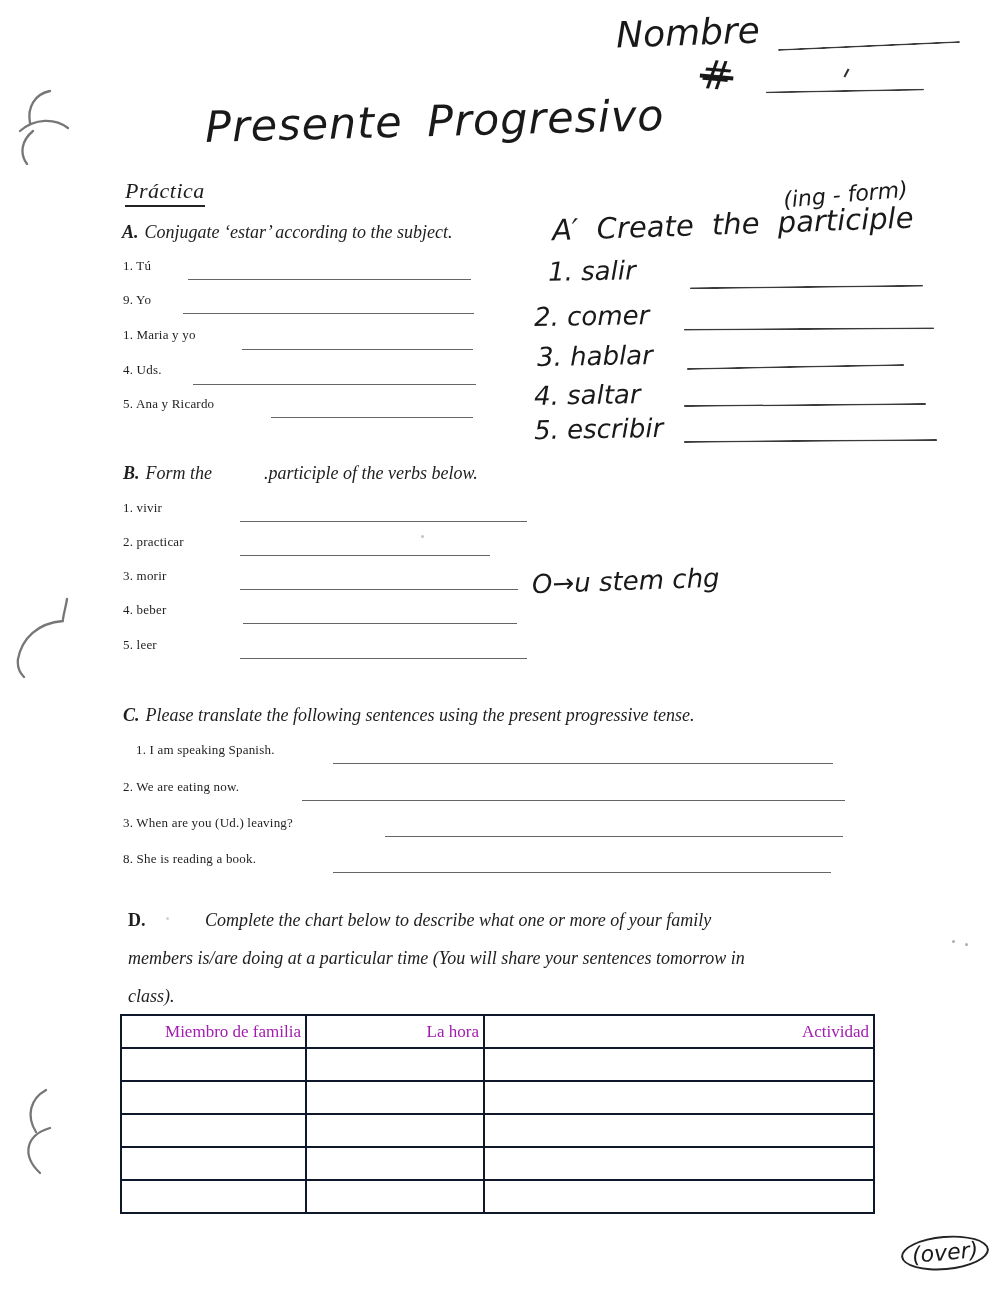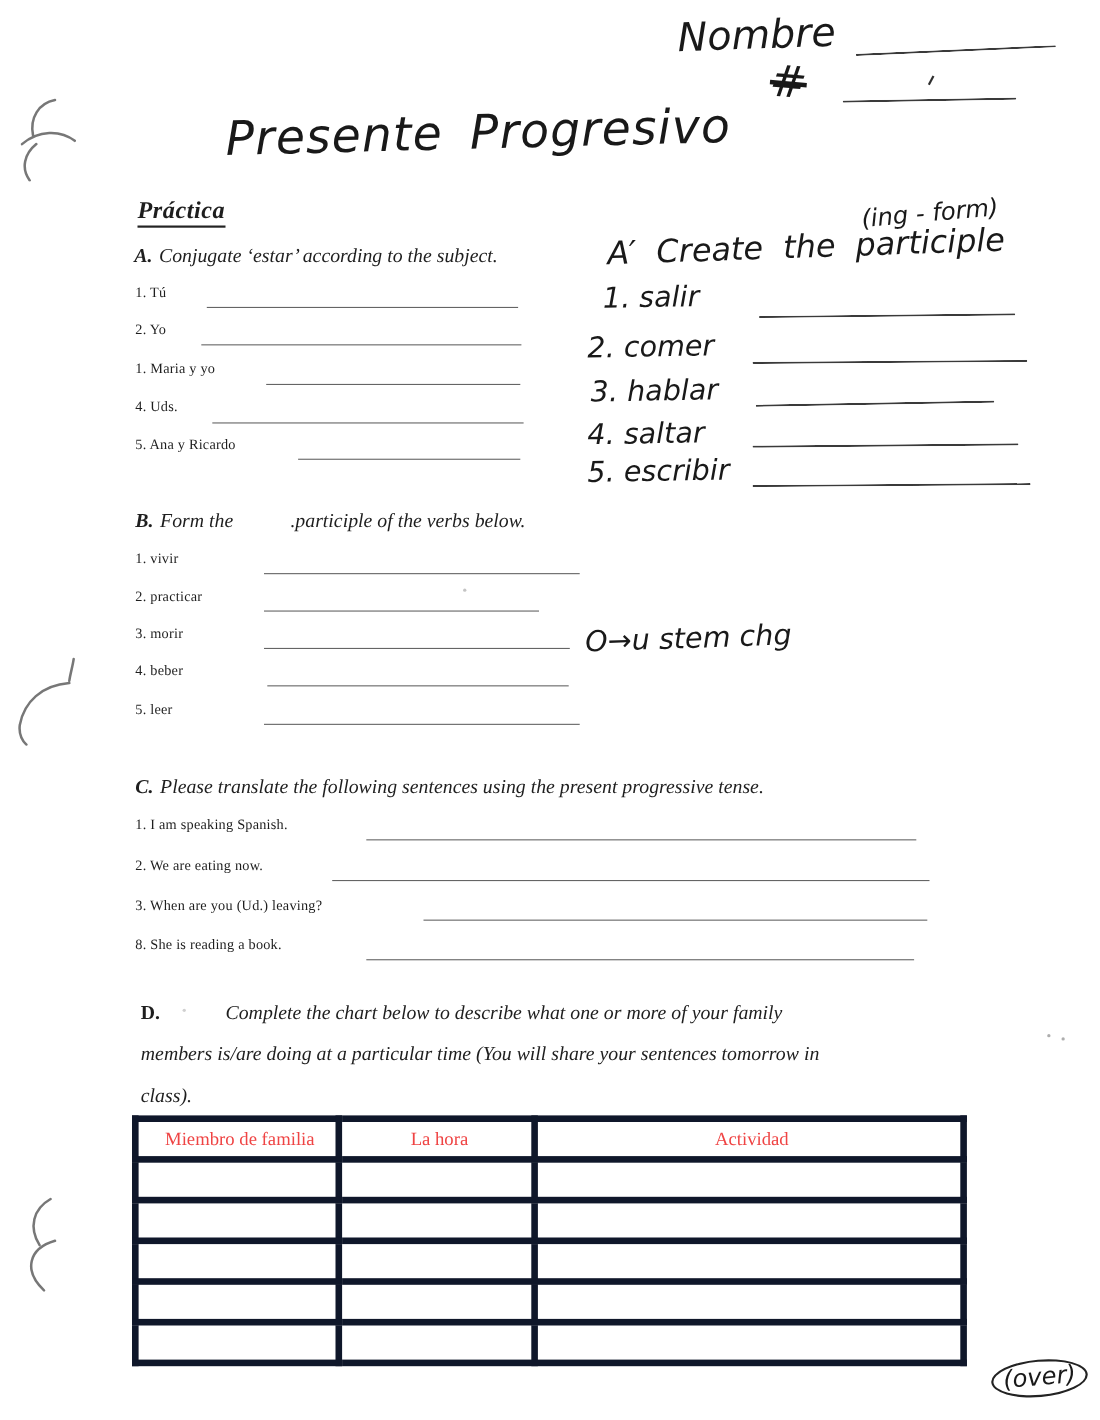--- a/index.html
+++ b/index.html
@@ -12,27 +12,27 @@
   .print{font-size:13px;letter-spacing:.2px;}
   .instr{font-style:italic;font-size:18px;}
   .secprefix{font-weight:bold;font-style:italic;font-size:18px;}
   .heading-row{display:flex;align-items:baseline;gap:6px;white-space:nowrap;}
   .gap40{display:inline-block;width:40px;}
   .bl{position:absolute;height:0;border-bottom:1.5px solid #4a4a4a;opacity:.85;}
   .hw{font-family:"DejaVu Sans",sans-serif;font-style:italic;color:#191919;white-space:nowrap;}
   .hwline{position:absolute;height:0;border-bottom:2px solid #3a3a3a;border-radius:2px;}
   .titleword{letter-spacing:1px;word-spacing:10px;}
   .practica{
-    font-size:22px;font-weight:bold;font-style:italic;
+    font-size:22px;font-weight:normal;font-style:italic;
     border-bottom:2.5px solid #232323;padding-bottom:1px;letter-spacing:.5px;
   }
   .dtable{position:absolute;left:120px;top:1014px;width:753px;border-collapse:collapse;table-layout:fixed;border:2.5px solid #2b2b2b;}
   .dtable th,.dtable td{
-    border:6px solid #0f172a;font-weight:normal;text-align:center;
-    padding:2px 4px 2px 9px;font-size:17px;height:27px;vertical-align:middle;color:#ef4444;
+    border:2px solid #0f172a;font-weight:normal;text-align:right;
+    padding:2px 4px 2px 9px;font-size:17px;height:27px;vertical-align:middle;color:#a21caf;
   }
   .over{
     border:2px solid #232323;border-radius:50%;padding:2px 9px 3px 9px;
     font-size:22px;transform:rotate(-5deg);display:inline-block;
   }
   .speck{position:absolute;width:3px;height:3px;background:#8a8a8a;border-radius:50%;opacity:.7;}
   .tick{position:absolute;width:9px;height:0;border-top:2px solid #2f2f2f;transform:rotate(-62deg);}
   svg.artifact{position:absolute;}
 </style>
 </head>
@@ -71,21 +71,21 @@
   <div class="abs practica" style="left:125px;top:178px">Práctica</div>
 
   <div class="abs heading-row" style="left:122px;top:222px">
     <span class="secprefix">A.</span>
     <span class="instr">Conjugate ‘estar’ according to the subject.</span>
   </div>
 
   <span class="abs print" style="left:123px;top:258px">1. Tú</span>
   <div class="bl" style="left:188px;top:279px;width:283px"></div>
 
-  <span class="abs print" style="left:123px;top:292px">2. Yo</span>
+  <span class="abs print" style="left:123px;top:292px">9. Yo</span>
   <div class="bl" style="left:183px;top:313px;width:291px"></div>
 
   <span class="abs print" style="left:123px;top:327px">1. Maria y yo</span>
   <div class="bl" style="left:242px;top:349px;width:231px"></div>
 
   <span class="abs print" style="left:123px;top:362px">4. Uds.</span>
   <div class="bl" style="left:193px;top:384px;width:283px"></div>
 
   <span class="abs print" style="left:123px;top:396px">5. Ana y Ricardo</span>
   <div class="bl" style="left:271px;top:417px;width:202px"></div>
@@ -130,21 +130,21 @@
   <span class="abs print" style="left:123px;top:637px">5. leer</span>
   <div class="bl" style="left:240px;top:658px;width:287px"></div>
 
   <span class="abs hw" style="left:532px;top:566px;font-size:26px;transform:rotate(-2deg)">O→u stem chg</span>
 
   <div class="abs heading-row" style="left:123px;top:705px">
     <span class="secprefix">C.</span>
     <span class="instr">Please translate the following sentences using the present progressive tense.</span>
   </div>
 
-  <span class="abs print" style="left:123px;top:742px">1. I am speaking Spanish.</span>
+  <span class="abs print" style="left:136px;top:742px">1. I am speaking Spanish.</span>
   <div class="bl" style="left:333px;top:763px;width:500px"></div>
 
   <span class="abs print" style="left:123px;top:779px">2. We are eating now.</span>
   <div class="bl" style="left:302px;top:800px;width:543px"></div>
 
   <span class="abs print" style="left:123px;top:815px">3. When are you (Ud.) leaving?</span>
   <div class="bl" style="left:385px;top:836px;width:458px"></div>
 
   <span class="abs print" style="left:123px;top:851px">8. She is reading a book.</span>
   <div class="bl" style="left:333px;top:872px;width:498px"></div>

